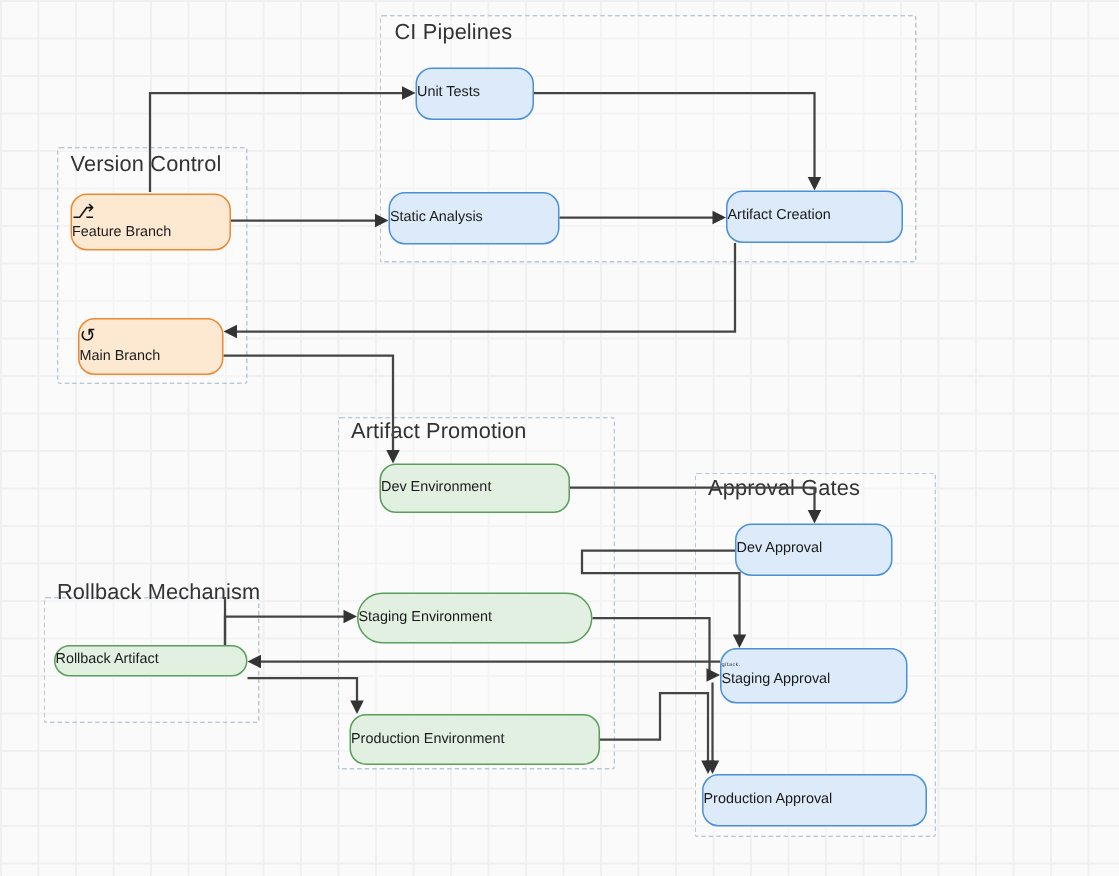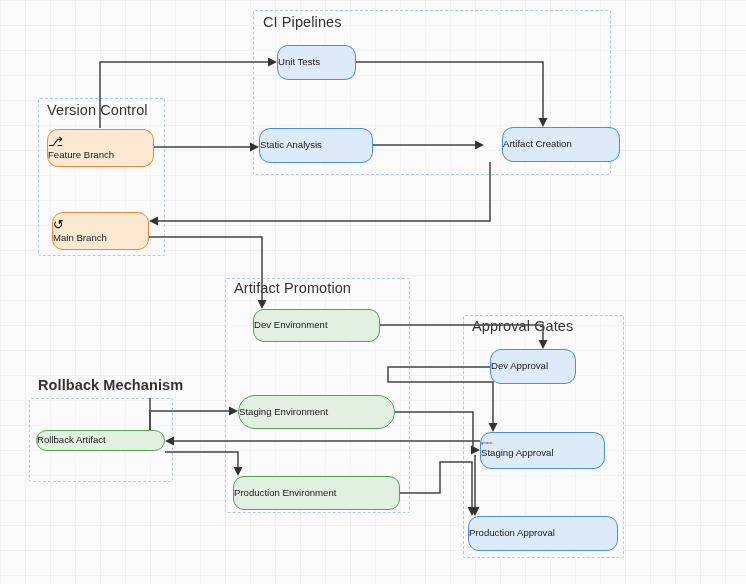--- a/index.html
+++ b/index.html
@@ -175,61 +175,61 @@
   <div class="grp" id="grp-ci-pipelines" style="left: 253px; top: 10px; width: 358px; height: 165px;"></div>
   <div class="grp-title" style="left: 263px; top: 15px;">CI Pipelines</div>
 
   <div class="grp" id="grp-artifact-promotion" style="left: 225px; top: 278px; width: 185px; height: 235px;"></div>
   <div class="grp-title" style="left: 234px; top: 281px;">Artifact Promotion</div>
 
   <div class="grp" id="grp-approval-gates" style="left: 463px; top: 315px; width: 161px; height: 243px;"></div>
   <div class="grp-title" style="left: 472px; top: 319px;">Approval Gates</div>
 
   <div class="grp" id="grp-rollback-mechanism" style="left: 29px; top: 398px; width: 144px; height: 84px;"></div>
-  <div class="grp-title" style="left: 38px; top: 378px; font-weight: bold;">Rollback Mechanism</div>
+  <div class="grp-title" style="left: 38px; top: 388px;">Rollback Mechanism</div>
 
   <div class="node n-orange has-glyph" id="node-feature-branch" style="left: 47px; top: 129px; width: 107px; height: 38px;">
     <span class="glyph">⎇</span>
     <span class="lbl">Feature Branch</span>
   </div>
 
   <div class="node n-orange has-glyph" id="node-main-branch" style="left: 52px; top: 212px; width: 97px; height: 38px;">
     <span class="glyph">↺</span>
     <span class="lbl">Main Branch</span>
   </div>
 
   <div class="node n-blue" id="node-unit-tests" style="left: 277px; top: 45px; width: 79px; height: 35px;">
     <span class="lbl">Unit Tests</span>
   </div>
 
   <div class="node n-blue" id="node-static-analysis" style="left: 259px; top: 128px; width: 114px; height: 35px;">
     <span class="lbl">Static Analysis</span>
   </div>
 
-  <div class="node n-blue" id="node-artifact-creation" style="left: 484px; top: 127px; width: 118px; height: 35px; margin-left: 18px;">
+  <div class="node n-blue" id="node-artifact-creation" style="left: 484px; top: 127px; width: 118px; height: 35px;">
     <span class="lbl">Artifact Creation</span>
   </div>
 
   <div class="node n-green" id="node-dev-environment" style="left: 253px; top: 309px; width: 127px; height: 33px;">
     <span class="lbl">Dev Environment</span>
   </div>
 
   <div class="node n-green" id="node-staging-environment" style="left: 238px; top: 395px; width: 157px; height: 34px; border-radius: 17px;">
     <span class="lbl">Staging Environment</span>
   </div>
 
   <div class="node n-green" id="node-production-environment" style="left: 233px; top: 476px; width: 167px; height: 34px;">
     <span class="lbl">Production Environment</span>
   </div>
 
   <div class="node n-green" id="node-rollback-artifact" style="left: 36px; top: 430px; width: 129px; height: 21px;">
     <span class="lbl">Rollback Artifact</span>
   </div>
 
-  <div class="node n-blue" id="node-dev-approval" style="left: 490px; top: 349px; width: 86px; height: 35px;">
+  <div class="node n-blue" id="node-dev-approval" style="left: 490px; top: 349px; width: 105px; height: 35px;">
     <span class="lbl">Dev Approval</span>
   </div>
 
   <div class="node n-blue" id="node-staging-approval" style="left: 480px; top: 432px; width: 125px; height: 37px;">
     <span class="micro">gitack.</span>
     <span class="lbl">Staging Approval</span>
   </div>
 
   <div class="node n-blue" id="node-production-approval" style="left: 468px; top: 516px; width: 150px; height: 35px;">
     <span class="lbl">Production Approval</span>

